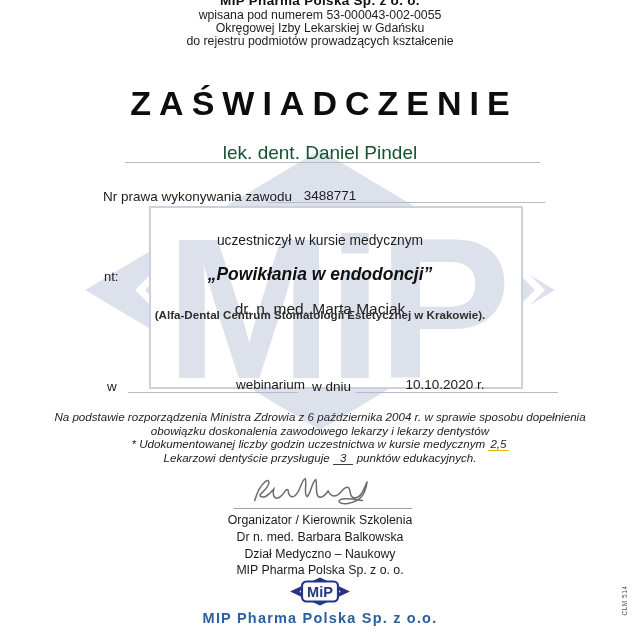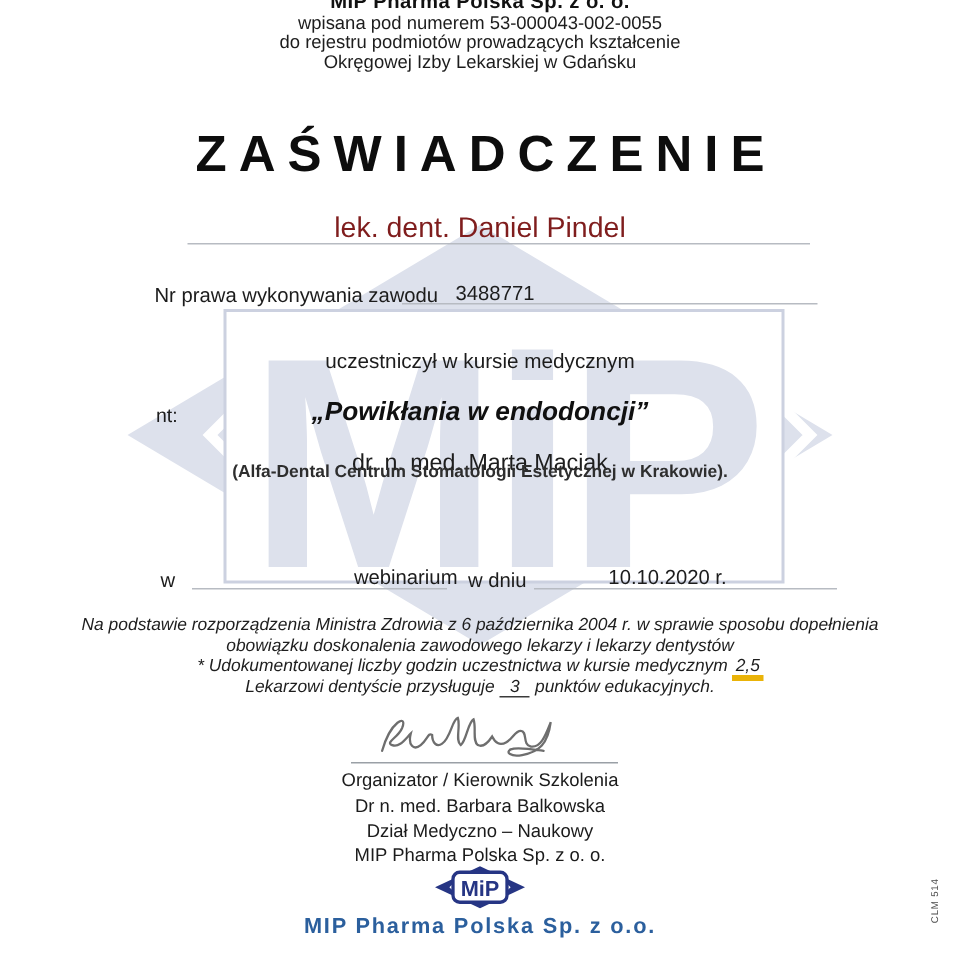--- a/index.html
+++ b/index.html
@@ -14,21 +14,21 @@
   
   .watermark { left:0; top:0; width:640px; height:640px; z-index:0; pointer-events:none; }
   .content   { position:absolute; inset:0; z-index:1; }
 
   
   .top-company { top:-7px; font-size:13.5px; font-weight:bold; color:#111; letter-spacing:.3px; }
   .registration { top:9px; font-size:12.3px; line-height:13.2px; color:#1d1d1d; }
 
   .title { top:84px; font-size:34px; font-weight:bold; letter-spacing:8px; padding-left:8px; color:#0d0d0d; }
 
-  .name { top:142px; font-size:19px; color:#7f1d1d; }
+  .name { top:142px; font-size:19px; color:#14532d; }
 
   .rule { height:1px; background:#b7bbc2; }
   .rule-name    { top:162px; left:125px; width:415px; }
   .rule-license { top:202px; left:268px; width:277px; }
   .rule-format  { top:392px; left:128px; width:170px; }
   .rule-date    { top:392px; left:356px; width:202px; }
   .rule-sign    { top:508px; left:234px; width:178px; background:#9aa0a6; }
 
   .license-label  { top:189px; left:103px; font-size:13.5px; color:#1c1c1c; }
   .license-number { top:188px; left:255px; width:150px; text-align:center; font-size:13.5px; color:#1c1c1c; }
@@ -38,21 +38,21 @@
   .topic        { top:264px; font-size:17.5px; font-weight:bold; font-style:italic; color:#101010; }
   .lecturer     { top:300px; font-size:15.5px; color:#1d1d1d; }
   .affiliation  { top:308px; font-size:11.6px; font-weight:bold; color:#2e2e2e; }
 
   .w-label   { top:379px; left:107px; font-size:13.5px; color:#1c1c1c; }
   .format    { top:377px; left:145px; width:160px; text-align:right; font-size:13.5px; color:#1c1c1c; }
   .wdniu     { top:379px; left:312px; font-size:13.5px; color:#1c1c1c; }
   .date      { top:377px; left:350px; width:190px; text-align:center; font-size:13.5px; color:#1c1c1c; }
 
   .legal { top:410px; font-size:11.6px; line-height:13.7px; color:#1e1e1e;font-style:italic; }
-  .uline   { border-bottom:4px solid #eab308; padding:0 2px;margin-top:23px; }
+  .uline   { border-bottom:1px solid #eab308; padding:0 2px;margin-top:23px; }
   .uline-3 { border-bottom:1px solid #3a3a3a; padding:0 7px; }
 
   .sig-svg { top:471px; left:246px; width:128px; height:40px; }
 
   .org-block { top:512px; font-size:12.3px; line-height:16.8px; color:#1b1b1b; }
 
   .logo-svg { top:575px; left:288px; width:64px; height:33px; }
   .footer-company { top:610px; font-size:14.5px; font-weight:bold; letter-spacing:1.2px; color:#2b5f9d; }
 
   .side-code {
@@ -76,22 +76,22 @@
       </clipPath>
     <text x="336" y="378" clip-path="url(#wmclip)" text-anchor="middle" font-family="Liberation Sans, sans-serif" font-weight="bold" font-size="200" letter-spacing="-5" fill="#dde1ec">MiP</text>
   </svg>
 
   <div class="content">
 
     <div class="abs cx top-company">MIP Pharma Polska Sp. z o. o.</div>
 
     <div class="abs cx registration">
       <div>wpisana pod numerem 53-000043-002-0055</div>
+      <div>Okręgowej Izby Lekarskiej w Gdańsku</div>
       <div>do rejestru podmiotów prowadzących kształcenie</div>
-      <div>Okręgowej Izby Lekarskiej w Gdańsku</div>
     </div>
 
     <div class="abs cx title">ZAŚWIADCZENIE</div>
 
     <div class="abs cx name">lek. dent. Daniel Pindel</div>
     <div class="abs rule rule-name"></div>
 
     <div class="abs license-label">Nr prawa wykonywania zawodu</div>
     <div class="abs license-number">3488771</div>
     <div class="abs rule rule-license"></div>

